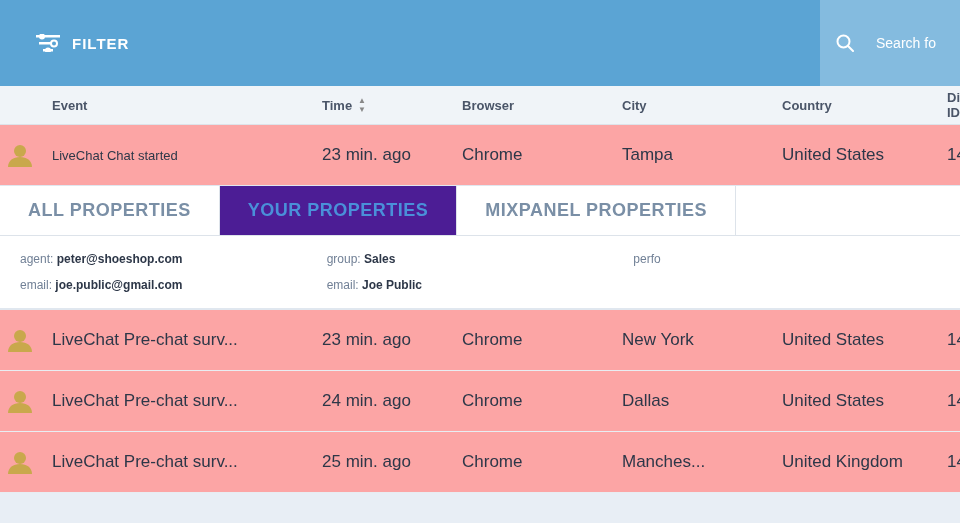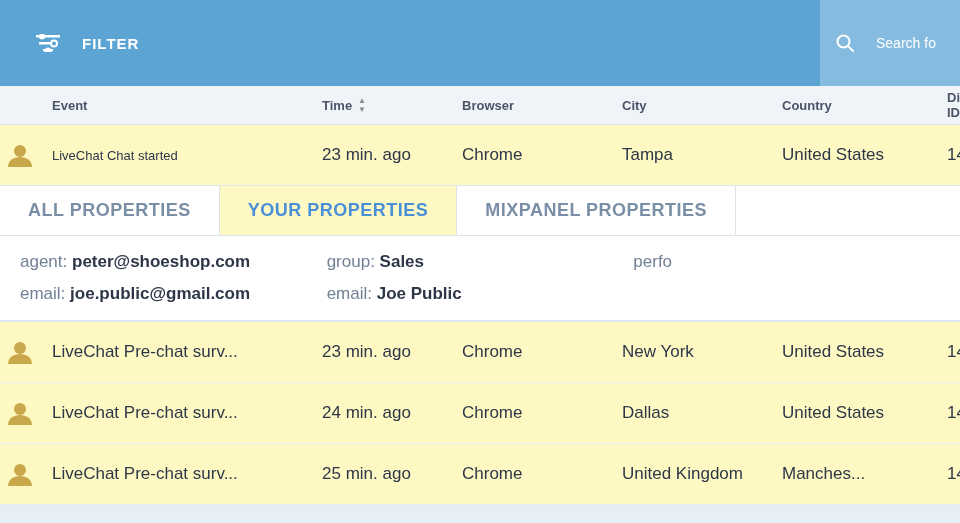--- a/index.html
+++ b/index.html
@@ -10,21 +10,21 @@
       background: #5ba4d4;
       height: 86px;
       display: flex;
       align-items: center;
       padding: 0 20px;
       position: relative;
     }
     .filter-btn {
       display: flex;
       align-items: center;
-      gap: 22px;
+      gap: 12px;
       color: white;
       font-weight: 700;
       font-size: 15px;
       letter-spacing: 1px;
       cursor: pointer;
       padding: 10px 16px;
     }
     .filter-icon {
       width: 24px;
       height: 18px;
@@ -79,21 +79,21 @@
       line-height: 1;
     }
 
     
     .table-row {
       display: grid;
       grid-template-columns: 40px 270px 140px 160px 160px 165px 1fr;
       border-bottom: 1px solid #e8edf2;
       min-height: 56px;
       align-items: center;
-      background: #fef9c3;
+      background: #fca5a5;
     }
     .avatar-cell {
       display: flex;
       align-items: center;
       justify-content: center;
       padding: 16px 0;
     }
     .avatar-icon {
       width: 28px;
       height: 28px;
@@ -125,35 +125,35 @@
       padding: 14px 28px;
       font-size: 18px;
       font-weight: 600;
       color: #4a90d9;
       letter-spacing: 0.5px;
       cursor: pointer;
       border-right: 1px solid #dde3ea;
       background: white;
     }
     .tab.active {
-      background: #fef9c3;
+      background: #4c1d95;
       color: #4a90d9;
     }
     .tab:not(.active) {
       color: #7a8fa6;
     }
     .tab-content {
       display: grid;
       grid-template-columns: 1fr 1fr 1fr;
       padding: 16px 20px;
       gap: 12px 0;
       background: white;
     }
     .prop-item {
-      font-size: 17px;
+      font-size: 12px;
       color: #4a5568;
     }
     .prop-item .prop-key {
       color: #718096;
     }
     .prop-item .prop-val {
       font-weight: 700;
       color: #2d3748;
     }
   </style>
@@ -275,18 +275,18 @@
   <div class="table-row" style="grid-template-columns: 40px 270px 140px 160px 160px 165px 1fr;">
     <div class="avatar-cell">
       <svg class="avatar-icon" viewBox="0 0 28 28" fill="none">
         <circle cx="14" cy="10" r="6" fill="#c9a84c"></circle>
         <path d="M2 26c0-6.627 5.373-10 12-10s12 3.373 12 10" fill="#c9a84c"></path>
       </svg>
     </div>
     <div class="td">LiveChat Pre-chat surv...</div>
     <div class="td">25 min. ago</div>
     <div class="td">Chrome</div>
+    <div class="td">Manches...</div>
     <div class="td">United Kingdom</div>
-    <div class="td">Manches...</div>
     <div class="td">14f501cd3</div>
   </div>
 
 </div>
 
 </body></html>

